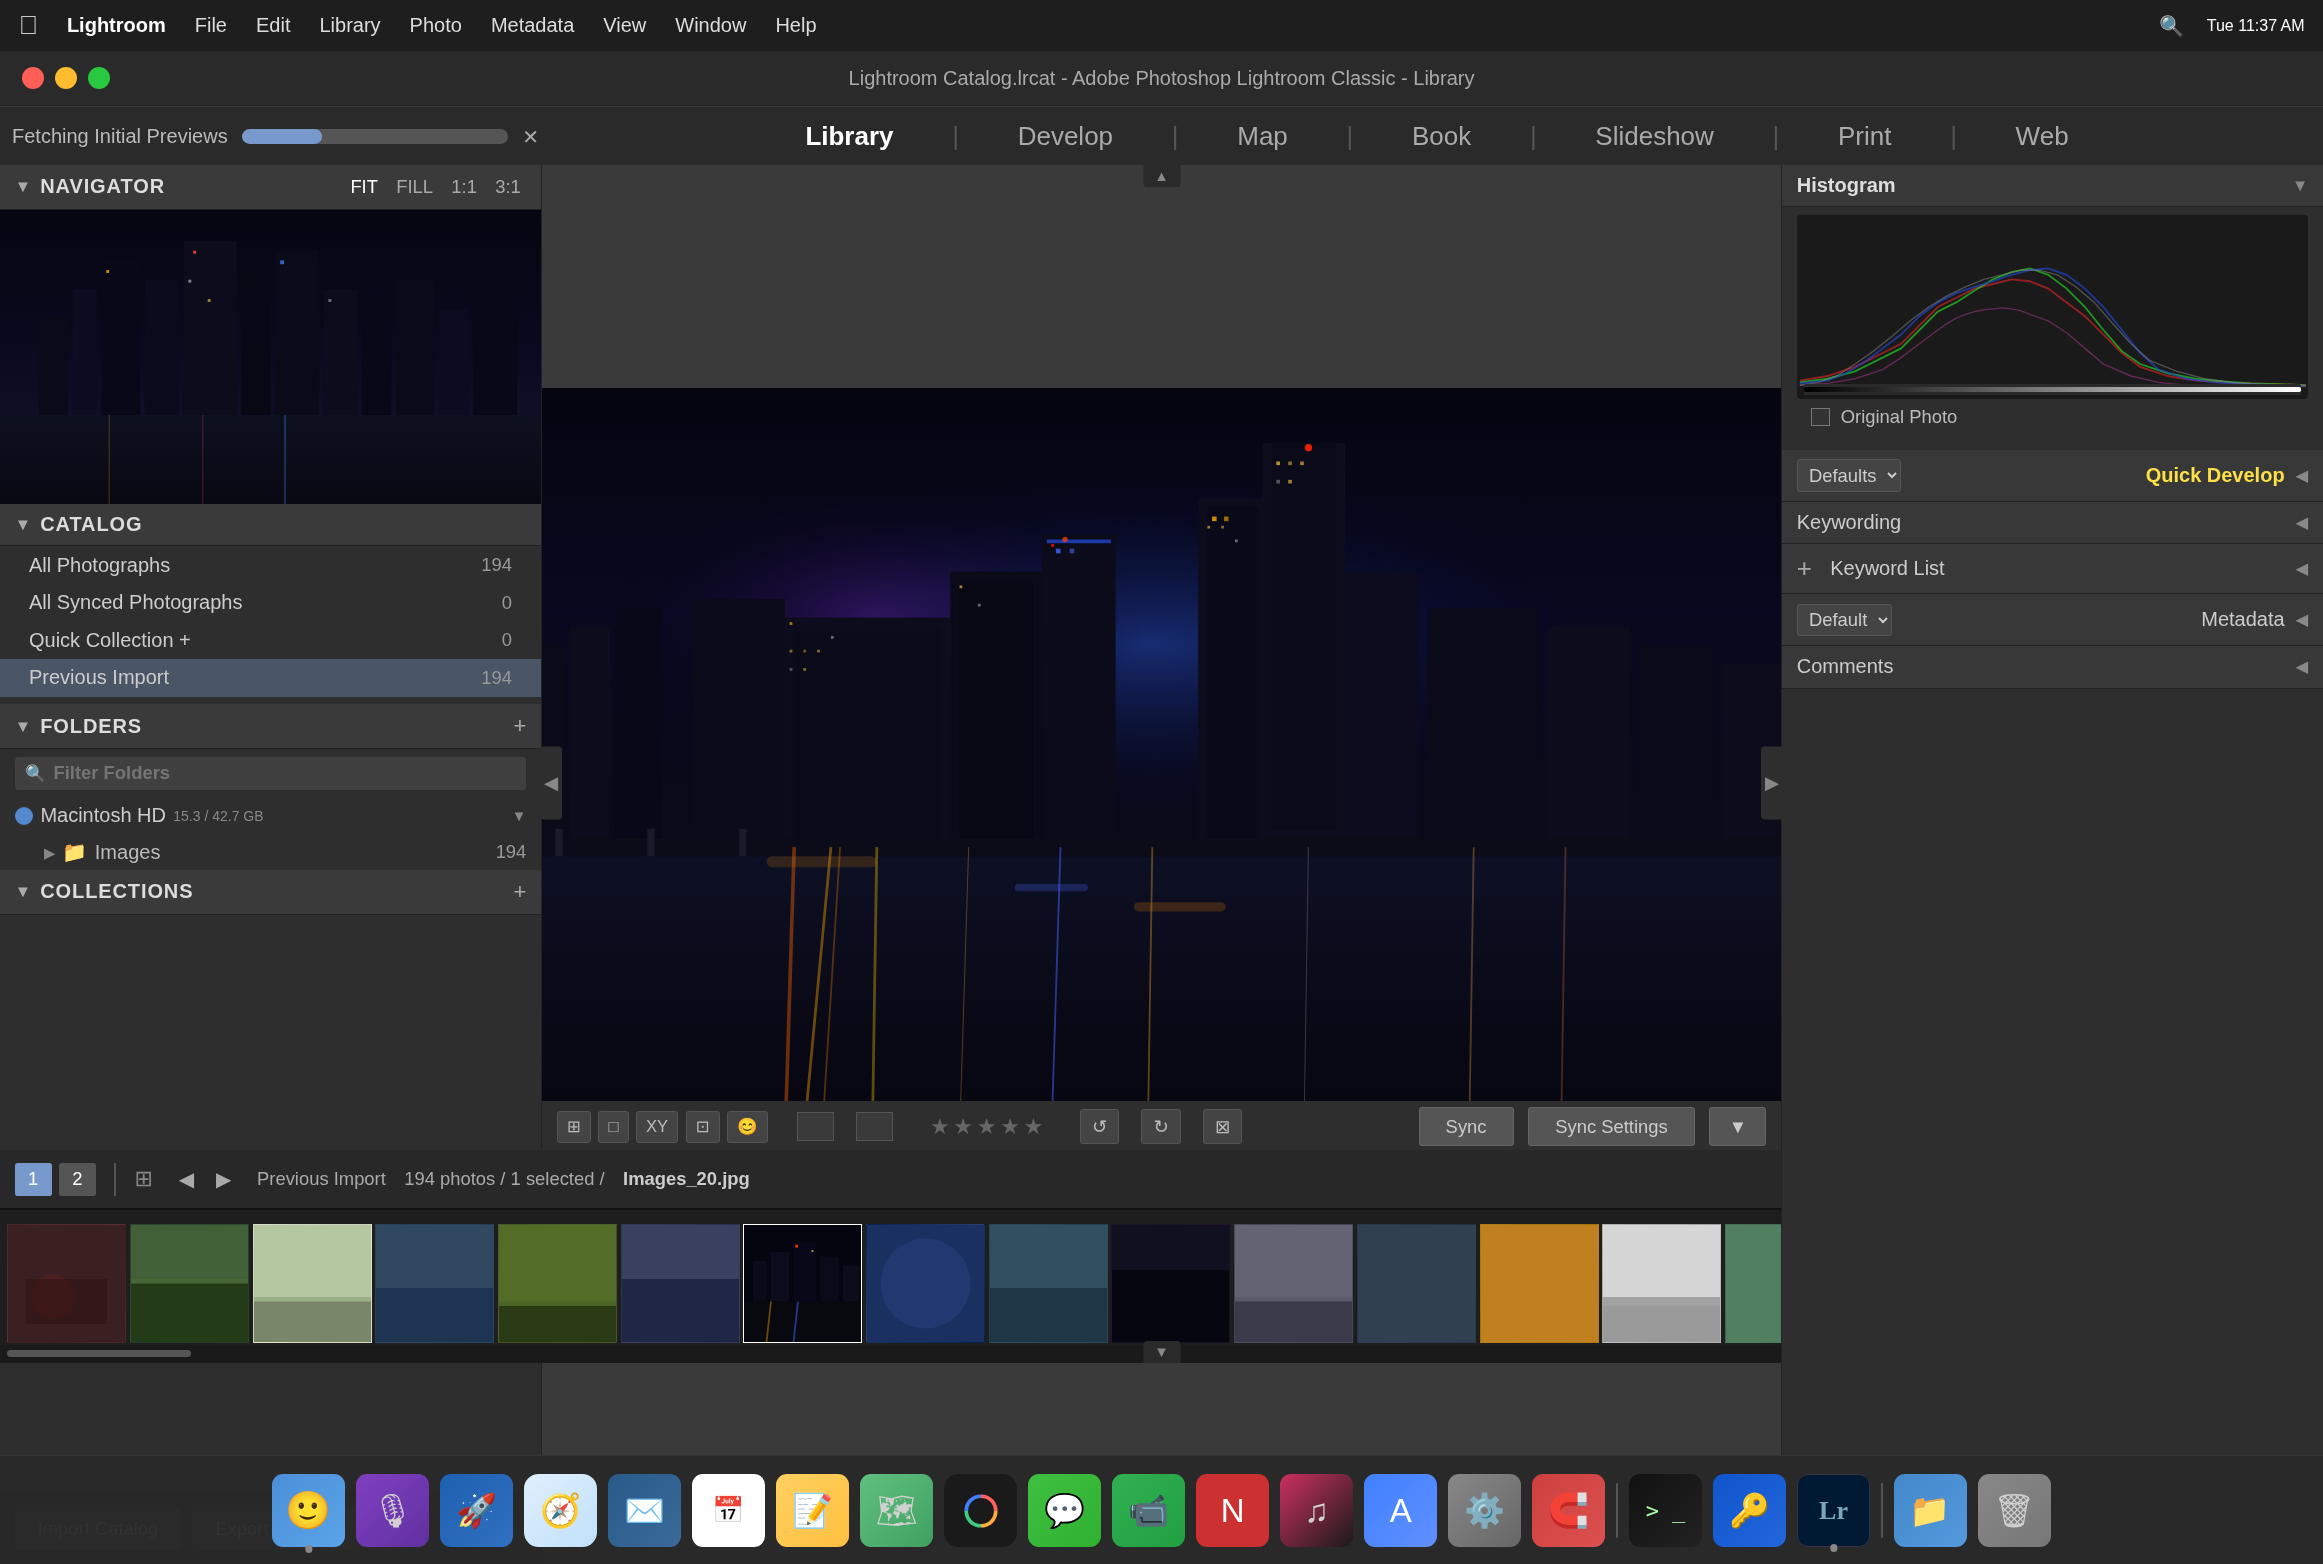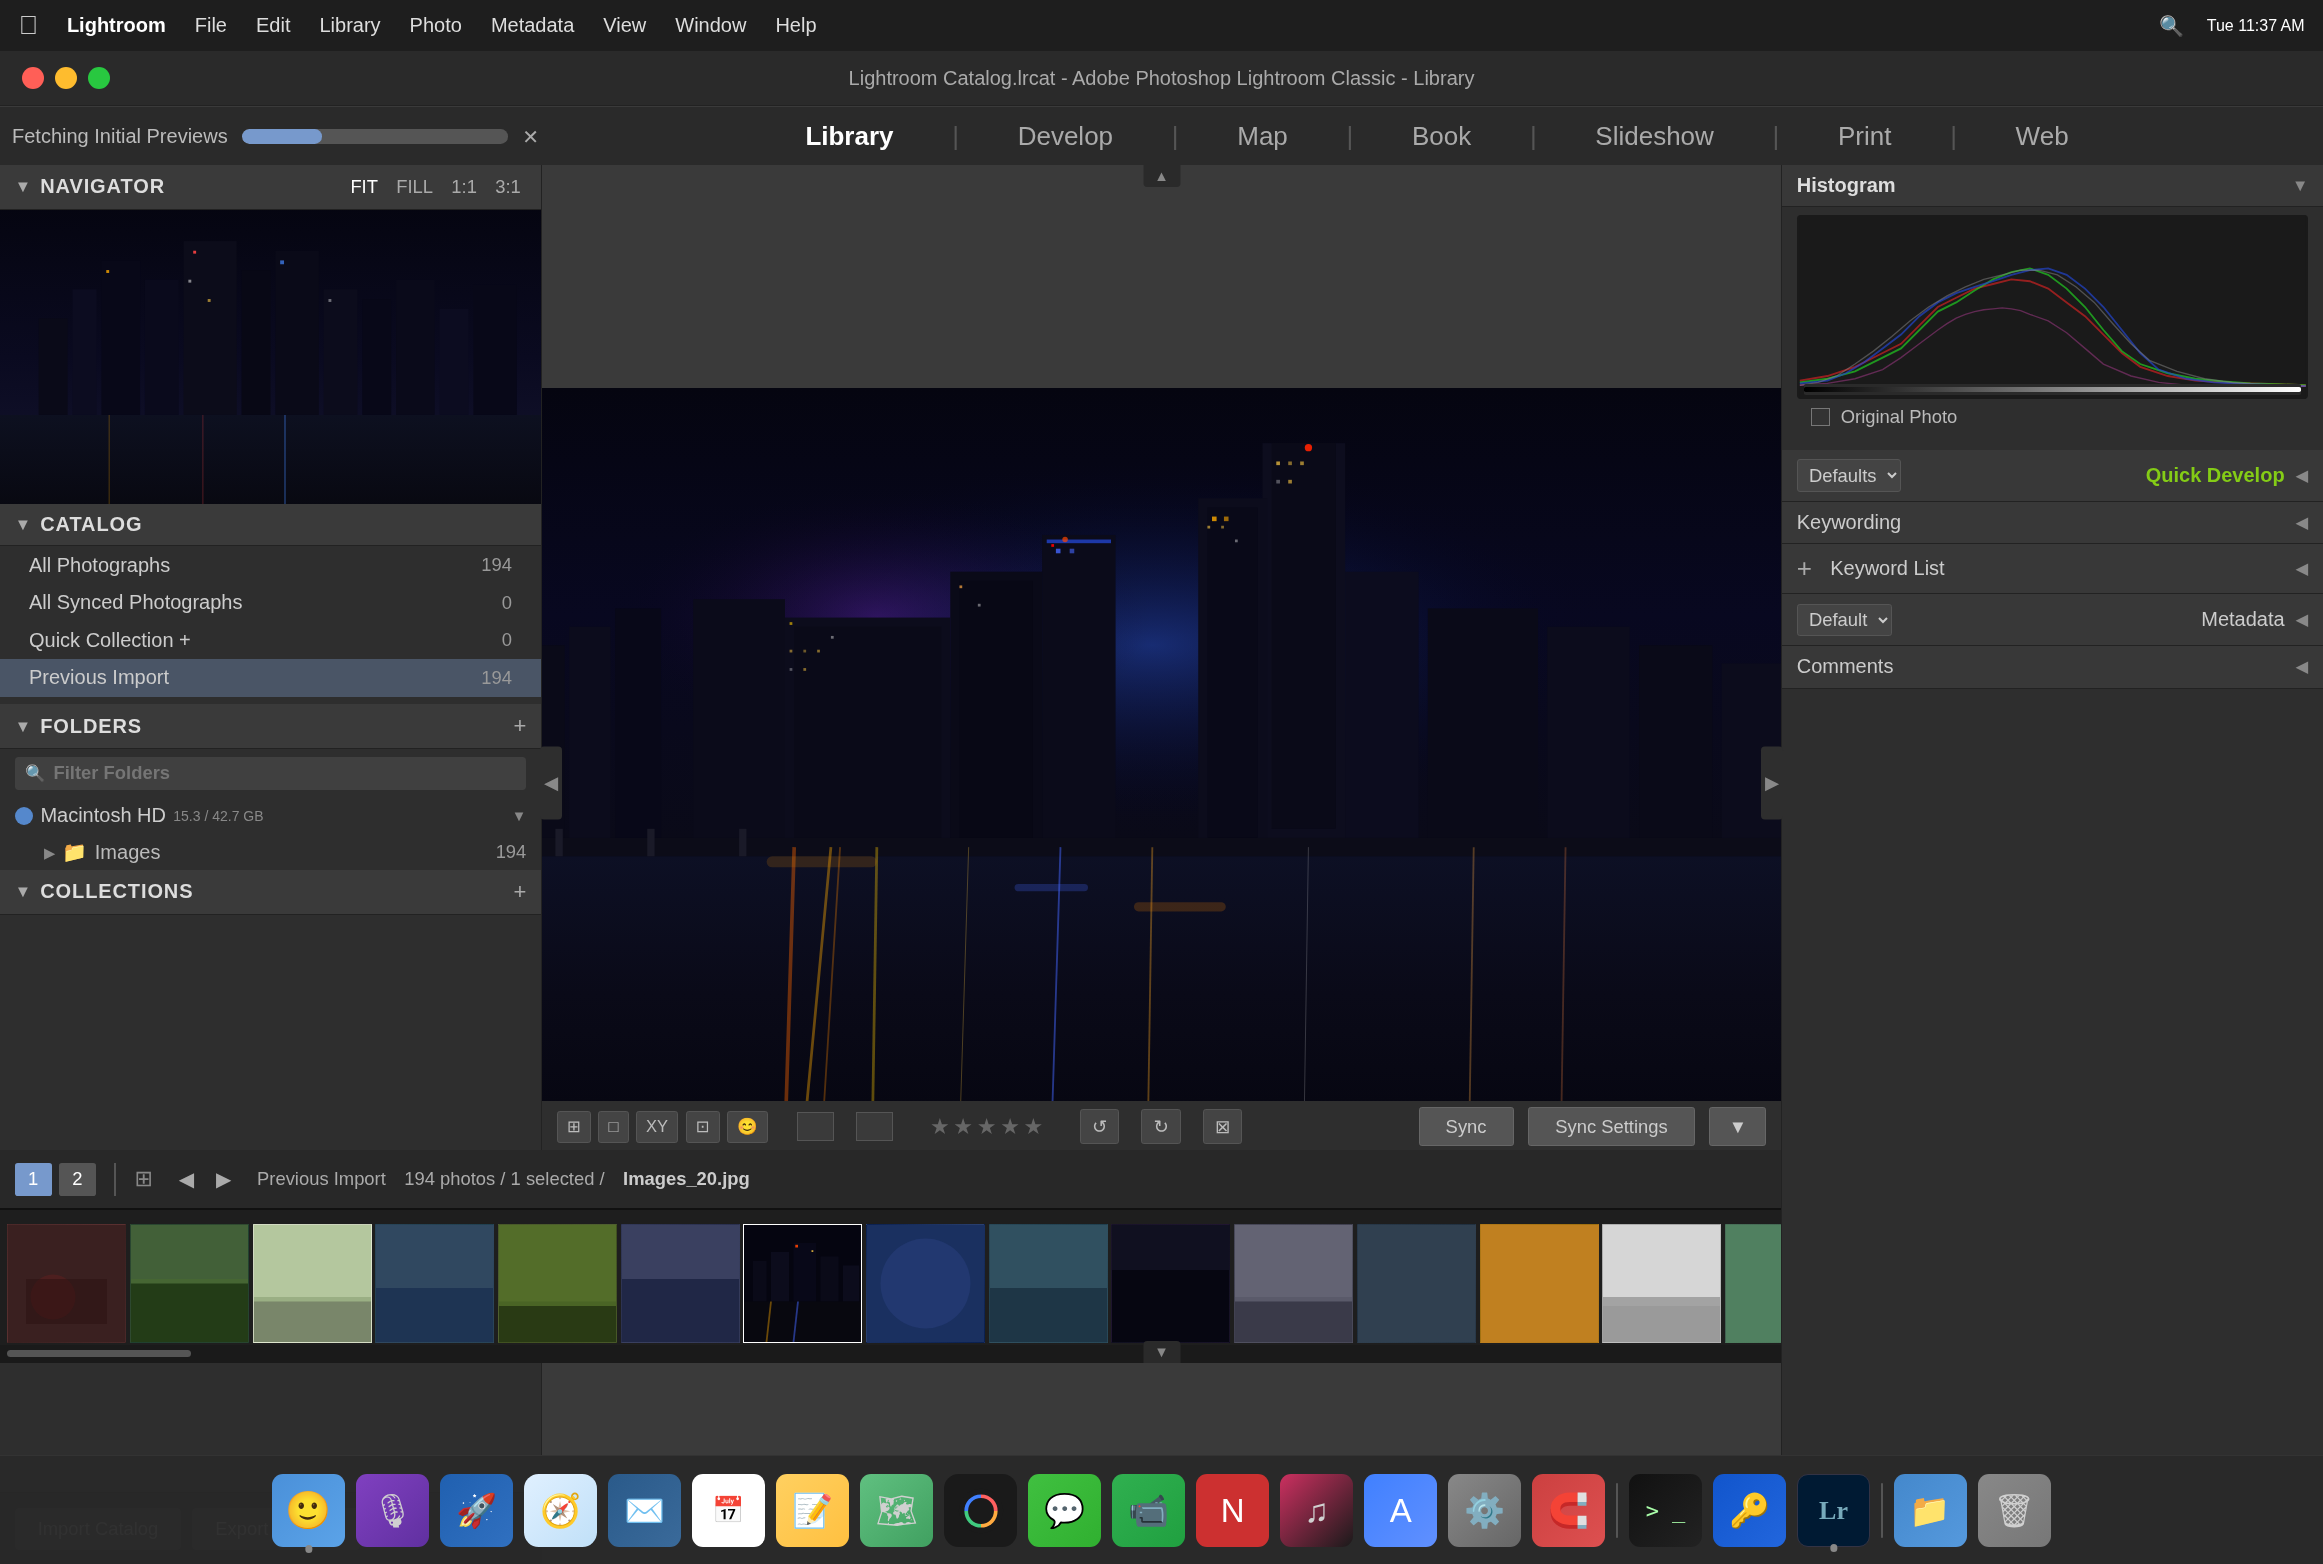--- a/index.html
+++ b/index.html
@@ -1131,21 +1131,21 @@
       <div class="checkbox-small"></div>
       <span>Original Photo</span>
     </div>
   </div>
 
   <div class="right-section-row">
     <div style="display:flex; align-items:center; flex:1; gap:14.7px;">
       <select class="qd-select" style="font-size:18.4px; padding:3.7px 7.3px; background:#444; border:0.9px solid #555; color:#ccc; border-radius:3px;">
         <option>Defaults</option>
       </select>
-      <span style="font-size:20px; color:#84cc16; font-weight:bold; text-align:right; flex:1;">Quick Develop</span>
+      <span style="font-size:20px; color:#fde047; font-weight:bold; text-align:right; flex:1;">Quick Develop</span>
     </div>
     <span class="right-section-arrow">◀</span>
   </div>
 
   <div class="right-section-row">
     <span class="right-section-label">Keywording</span>
     <span class="right-section-arrow">◀</span>
   </div>
 
   <div class="right-section-row">

